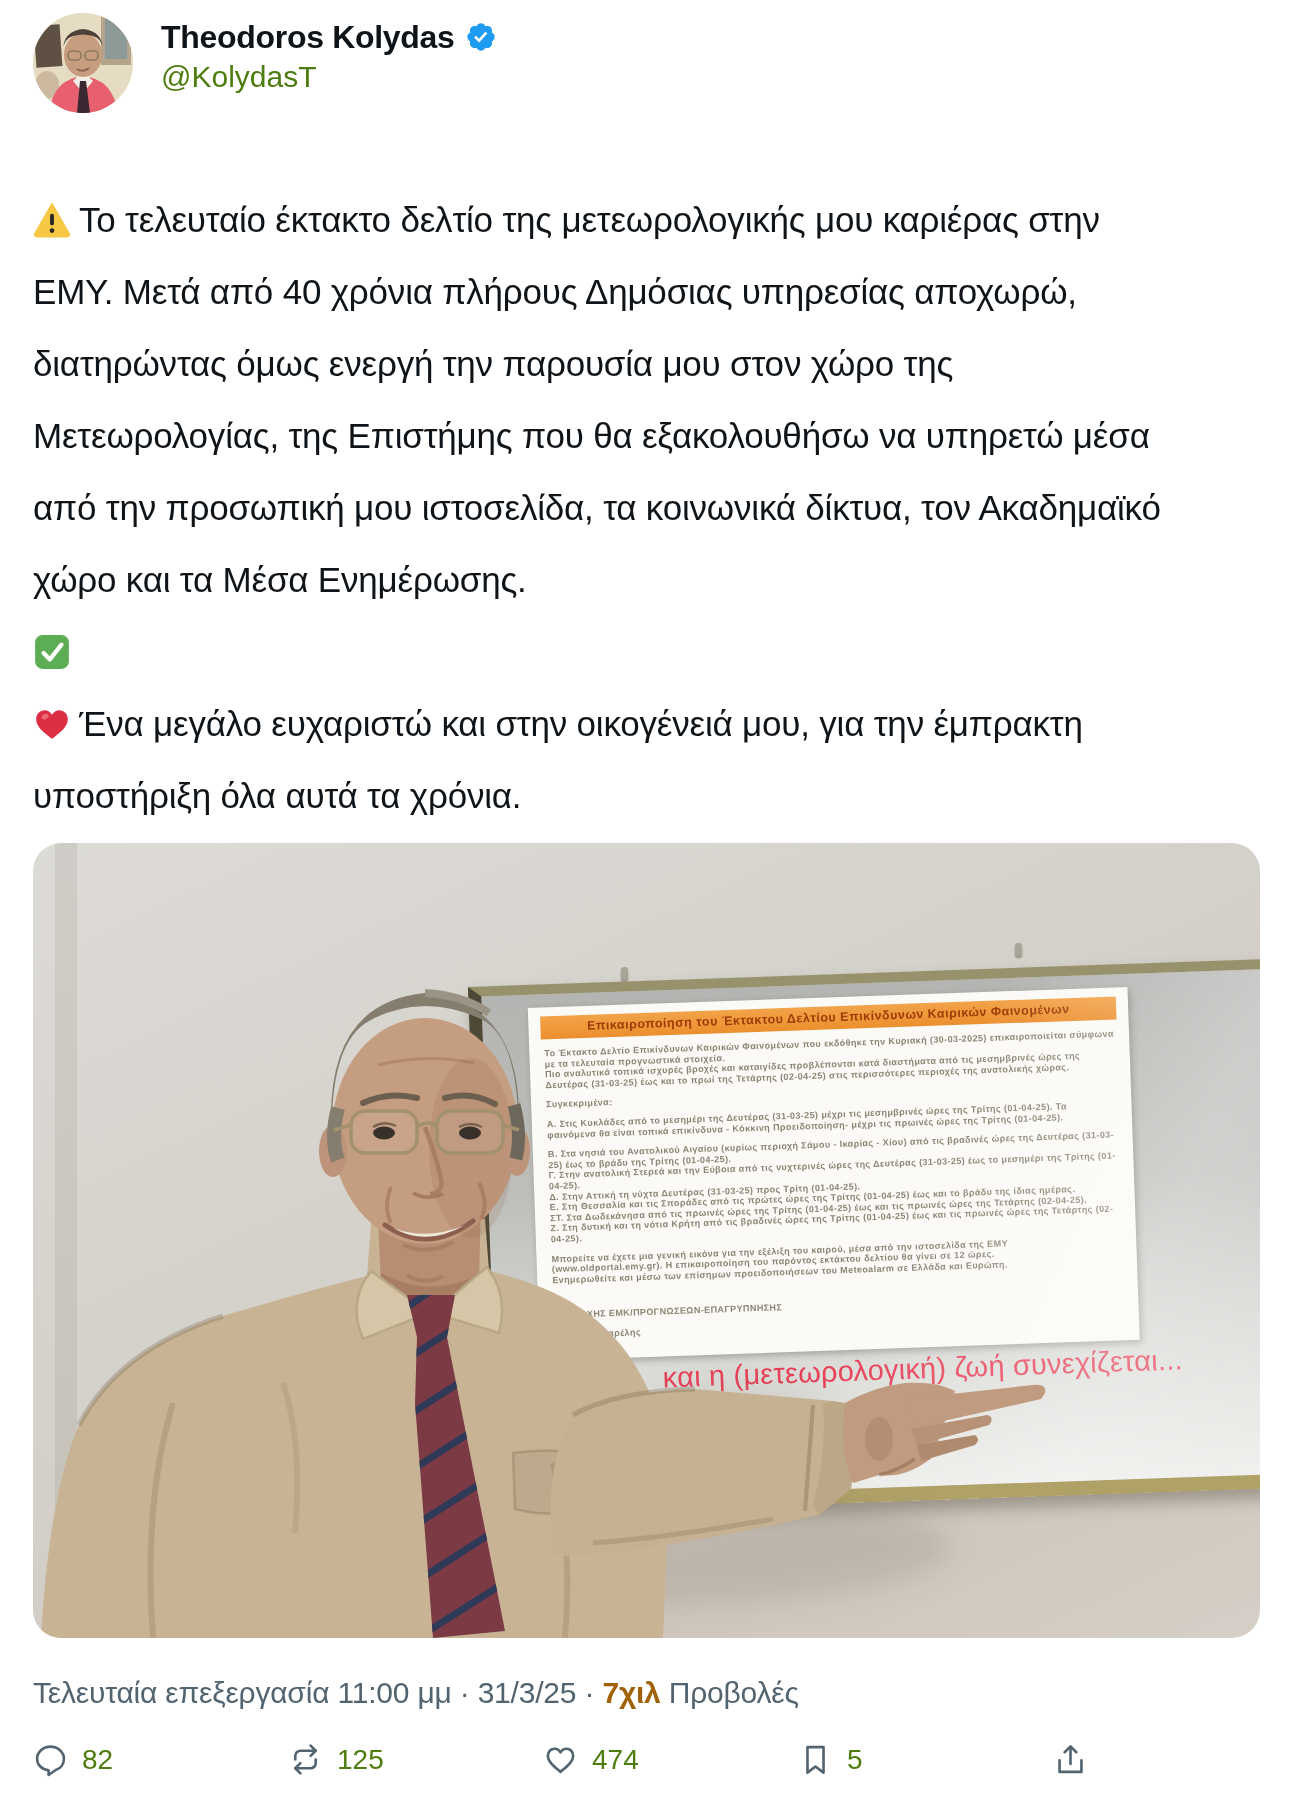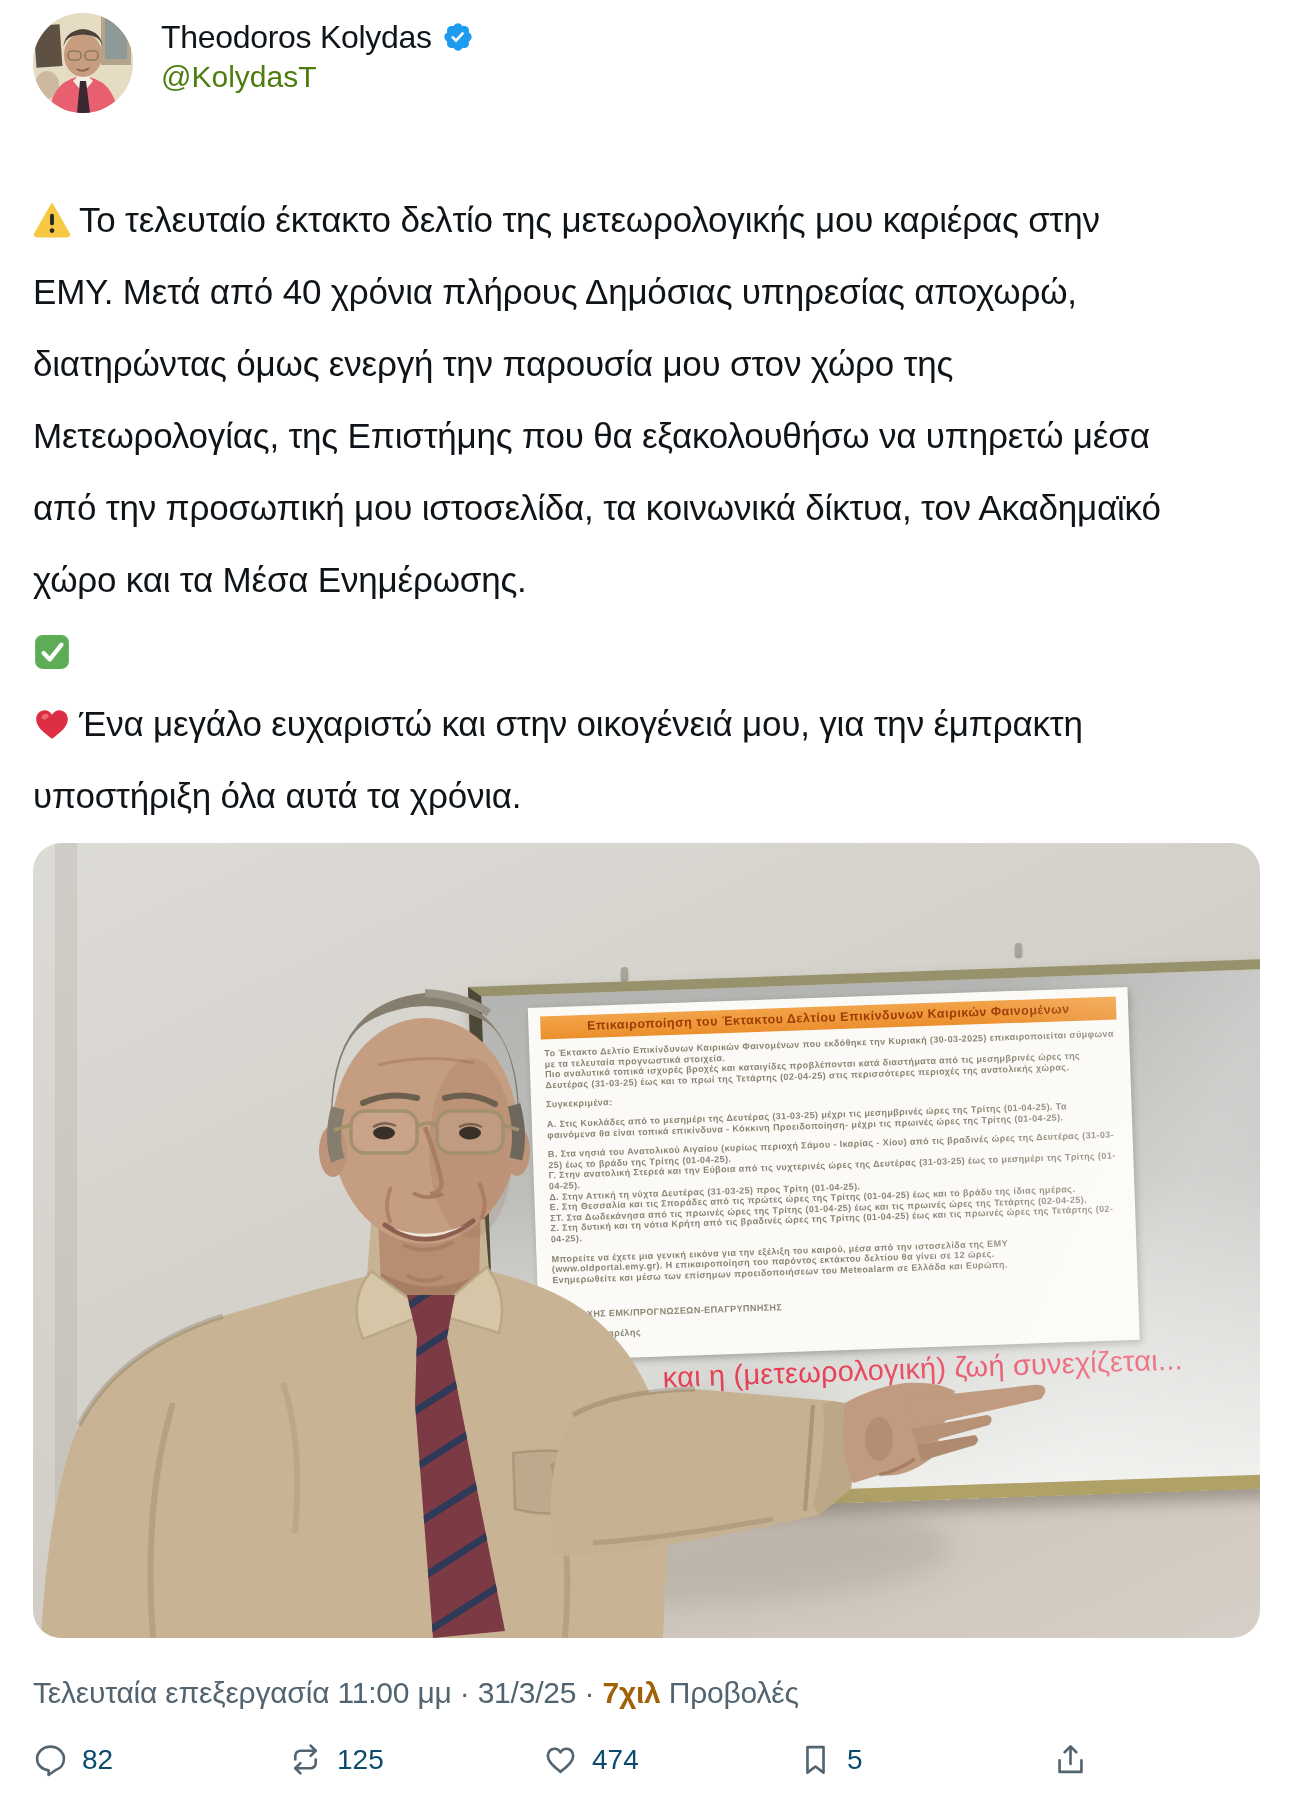--- a/index.html
+++ b/index.html
@@ -7,21 +7,21 @@
     width:1293px;height:1810px;position:relative;overflow:hidden;
     background:#ffffff;color:#0f1419;
     font-family:"Liberation Sans",sans-serif;
     -webkit-font-smoothing:antialiased;
   }
   
   .header{position:absolute;left:33px;top:13px;display:flex;gap:28px;align-items:flex-start;}
   .avatar{width:100px;height:100px;border-radius:50%;overflow:hidden;flex:none;background:#e9e0cb;}
   .id-block{padding-top:6px;}
   .name-row{display:flex;align-items:center;gap:10px;}
-  .display-name{font-size:32px;font-weight:400;letter-spacing:-.3px;line-height:36px;}
+  .display-name{font-size:32px;font-weight:700;letter-spacing:-.3px;line-height:36px;}
   .badge{width:32px;height:32px;display:inline-block;}
   .handle{font-size:30px;color:#4d7c0f;line-height:34px;margin-top:5px;}
   
   .body-text{
     position:absolute;left:33px;top:184px;width:1148px;
     font-size:35px;line-height:72px;letter-spacing:-.2px;max-height:650px;overflow:hidden;
   }
   .emoji{display:inline-block;width:38px;height:38px;vertical-align:-7px;margin-right:8px;}
   
   .photo{
@@ -61,21 +61,21 @@
   .caption-red{
     position:absolute;left:168px;top:371px;font-size:29px;letter-spacing:.2px;
     color:#e84158;white-space:nowrap;font-weight:400;
   }
   .person-svg{position:absolute;left:0;top:0;width:1227px;height:795px;}
   
   .footer-meta{position:absolute;left:33px;top:1676px;font-size:30px;color:#536471;letter-spacing:-.2px;}
   .views-count{color:#a16207;font-weight:700;}
   
   .actions{position:absolute;left:33px;top:1742px;width:1227px;display:flex;align-items:center;}
-  .action{width:255px;flex:none;display:flex;align-items:center;gap:14px;color:#0c4a6e;font-size:28px;}
+  .action{width:255px;flex:none;display:flex;align-items:center;gap:14px;color:#4d7c0f;font-size:28px;}
   .action.last{width:auto;}
   .action svg{width:35px;height:35px;flex:none;}
 </style>
 </head>
 <body>
 
 <div class="header">
   <div class="avatar">
     <svg viewBox="0 0 100 100" width="100" height="100">
       <rect width="100" height="100" fill="#e6dcc4"></rect>

